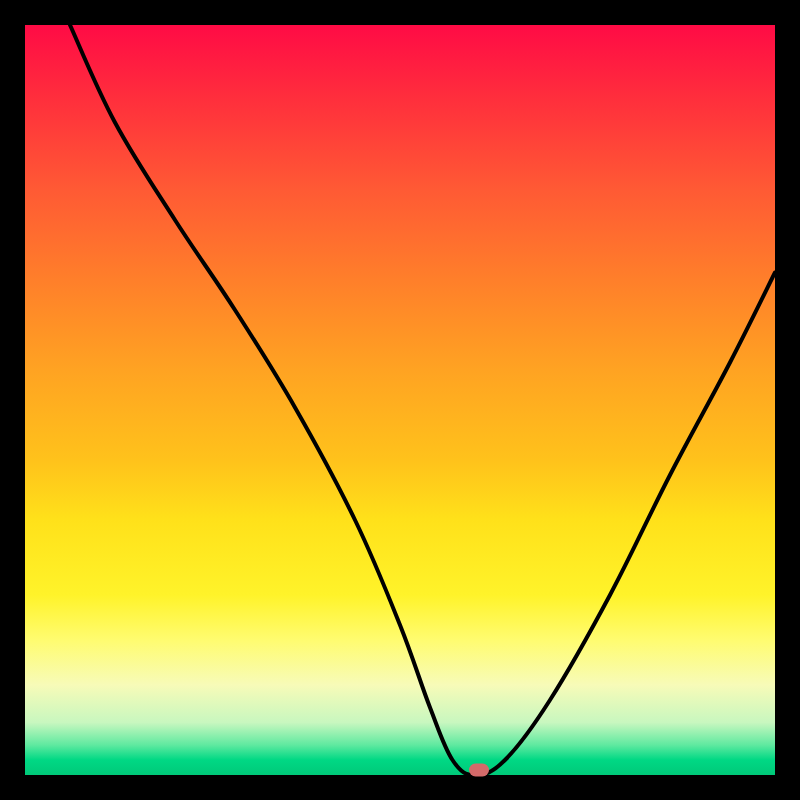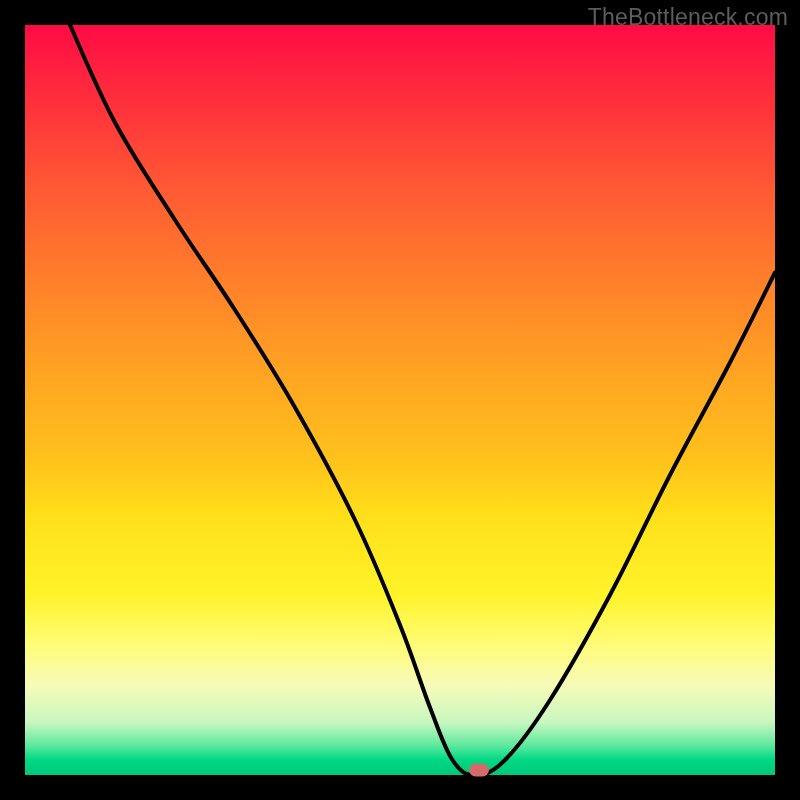--- a/index.html
+++ b/index.html
@@ -63,20 +63,19 @@
     height: 13px;
     border-radius: 7px;
     background: #d46a6a;
     transform: translate(-50%, -50%);
   }
 </style>
 </head>
 <body>
 
 <div class="stage">
-  <div class="watermark">TheBottleneck.com</div>
   <div class="plot">
     <svg class="curve" viewBox="0 0 750 750" preserveAspectRatio="none">
       <path id="curve-path" fill="none" stroke="#000" stroke-width="4" stroke-linecap="round" stroke-linejoin="round" d="M 45,0 C 53.1,17.55 71.1,62.4 90,97.5 C 108.9,132.6 128.4,161.25 150,195 C 171.6,228.75 188.40000000000003,251.25 210.00000000000003,285 C 231.60000000000002,318.75 248.4,344.7 270,382.5 C 291.6,420.3 311.1,455.85 330,495 C 348.9,534.15 361.5,566.25 375,600 C 388.5,633.75 395.55,658.2 405,682.5 C 414.45,706.8 419.3999999999999,722.85 427.49999999999994,735 C 435.59999999999997,747.15 440.55,750 450,750 C 459.45,750 466.5,748.5 480,735 C 493.5,721.5 506.1,704.7 525,675 C 543.9,645.3 563.4,610.5 585,570 C 606.6,529.5 623.4,491.85 645,450 C 666.6,408.15 686.1,373.94999999999993 705,337.49999999999994 C 723.9,301.04999999999995 741.9,263.69999999999993 750,247.49999999999994"></path>
     </svg>
     <div id="marker" class="marker" style="left: 453.75px; top: 744.75px; background: rgb(212, 106, 106);"></div>
   </div>
 </div>
 
 </body></html>

